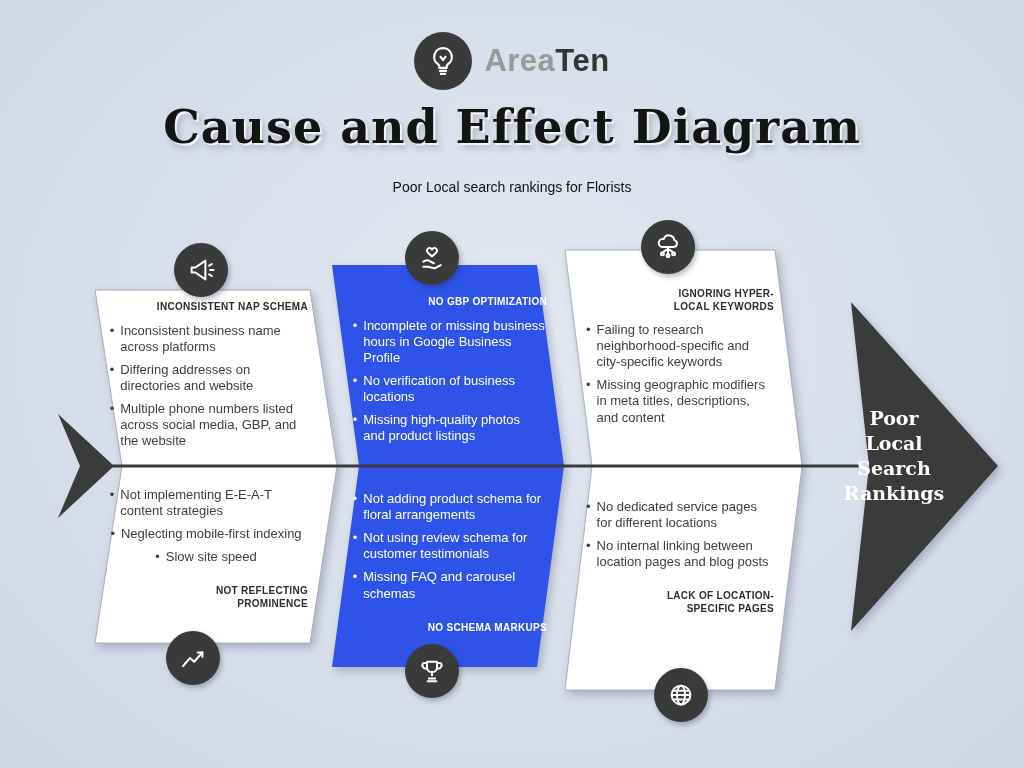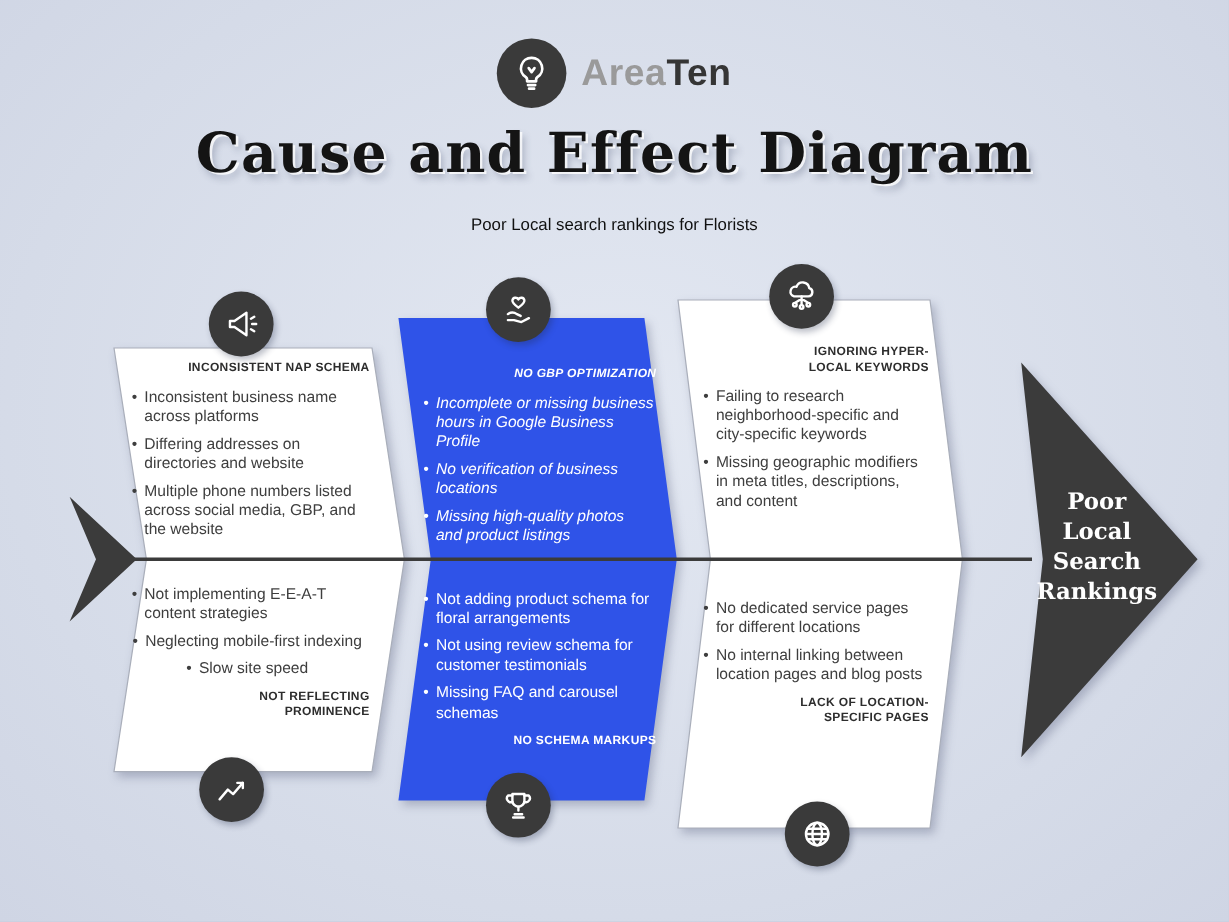--- a/index.html
+++ b/index.html
@@ -33,26 +33,26 @@
   
   .half{position:absolute;}
   .heading{
     text-align:right;white-space:pre-line;font-weight:800;font-size:10px;line-height:1.25;
     color:#2d2d2d;letter-spacing:.3px;
   }
   .bullets{margin:9px 0 0;padding:0;list-style:none;display:flex;flex-direction:column;gap:7px;}
   .bullets li{display:flex;justify-content:center;gap:6px;font-size:13px;line-height:1.24;color:#3e3e3e;}
   .bullets .dot{flex:none;}
   .bullets .btx{text-align:left;max-width:182px;}
-  .half.bottom .heading{margin-top:10px;}
+  .half.bottom .heading{margin-top:20px;}
   .half.on-blue .heading,
   .half.on-blue .bullets li{color:#ffffff;}
   
   .effect-text{
-    position:absolute;left:860px;top:406px;width:108px;text-align:center;
+    position:absolute;left:840px;top:406px;width:108px;text-align:center;
     font-family:"DejaVu Serif",serif;font-weight:700;font-size:19px;line-height:25px;color:#ffffff;
   }
 </style>
 </head>
 <body>
 
 <div class="canvas">
 
   <div class="logo">
     <div class="logo-circle">
@@ -158,21 +158,21 @@
         </li>
         <li>
           <span class="dot">•</span>
           <span class="btx">Slow site speed</span>
         </li>
       </ul>
     <div class="heading">NOT REFLECTING
 PROMINENCE</div>
   </section>
 
-  <section class="half top on-blue" style="left:351px;top:306px;width:196px;font-style:italic;">
+  <section class="half top on-blue" style="left:351px;top:296px;width:196px;">
     <div class="heading">NO GBP OPTIMIZATION</div>
     <ul class="bullets">
         <li>
           <span class="dot">•</span>
           <span class="btx">Incomplete or missing business hours in Google Business Profile</span>
         </li>
         <li>
           <span class="dot">•</span>
           <span class="btx">No verification of business locations</span>
         </li>

